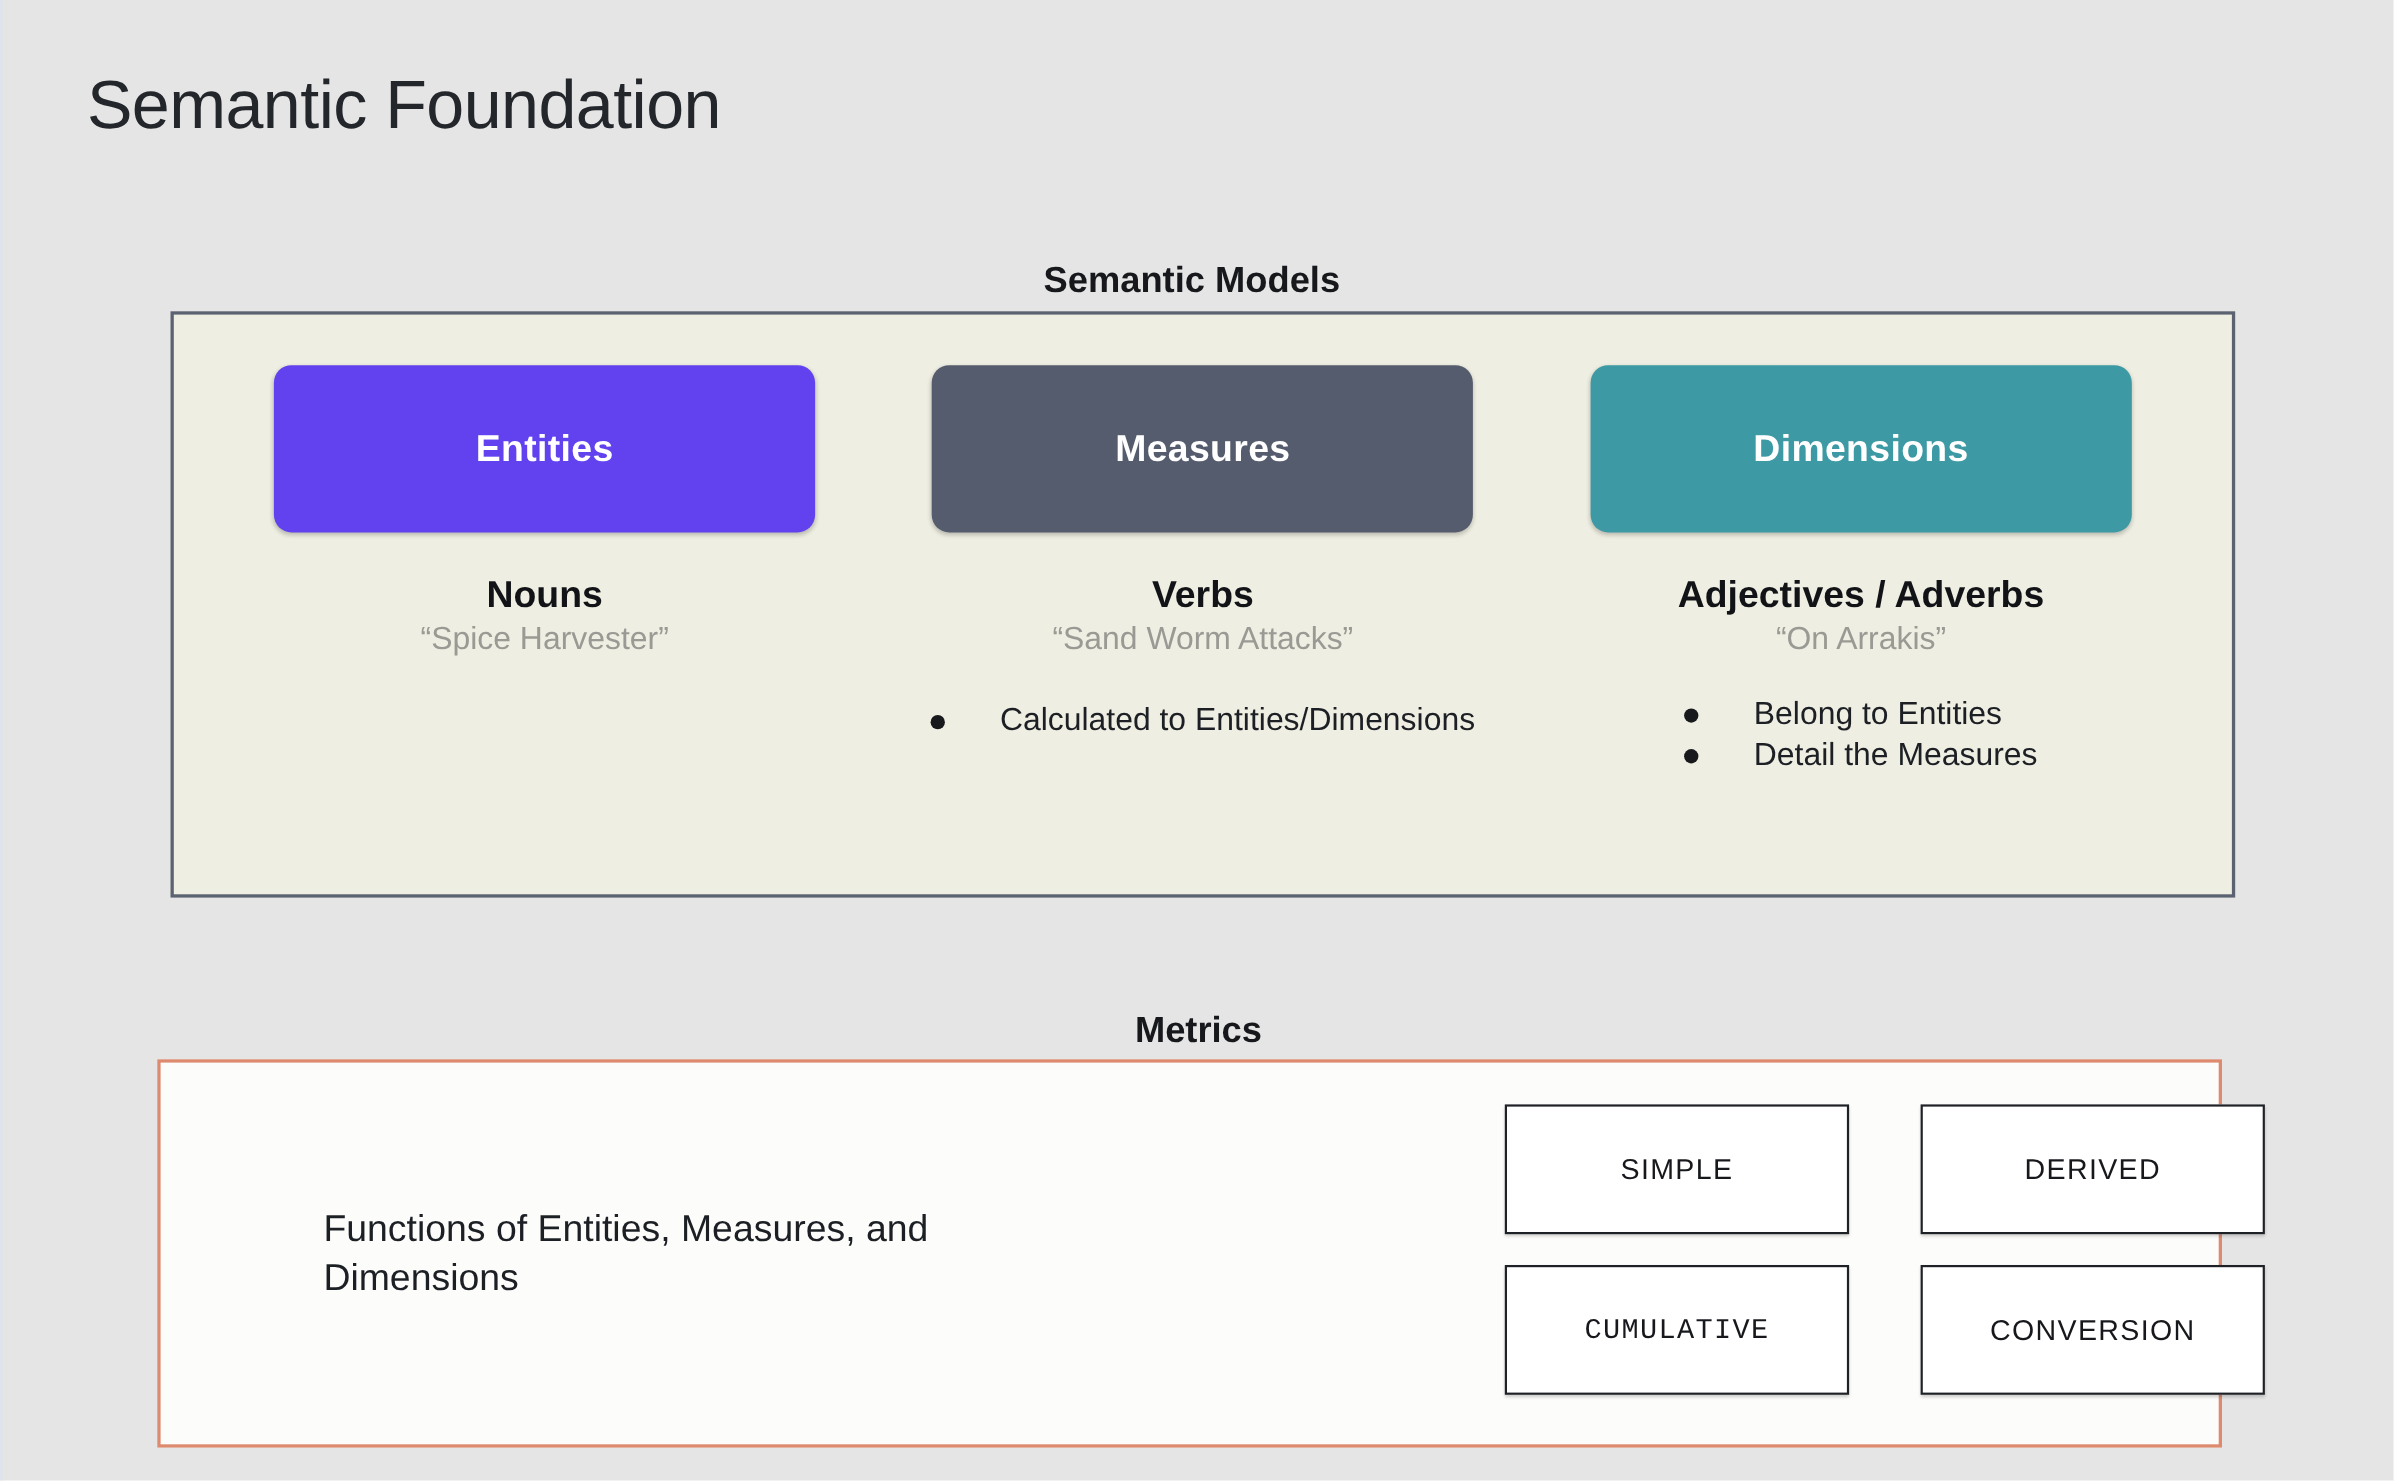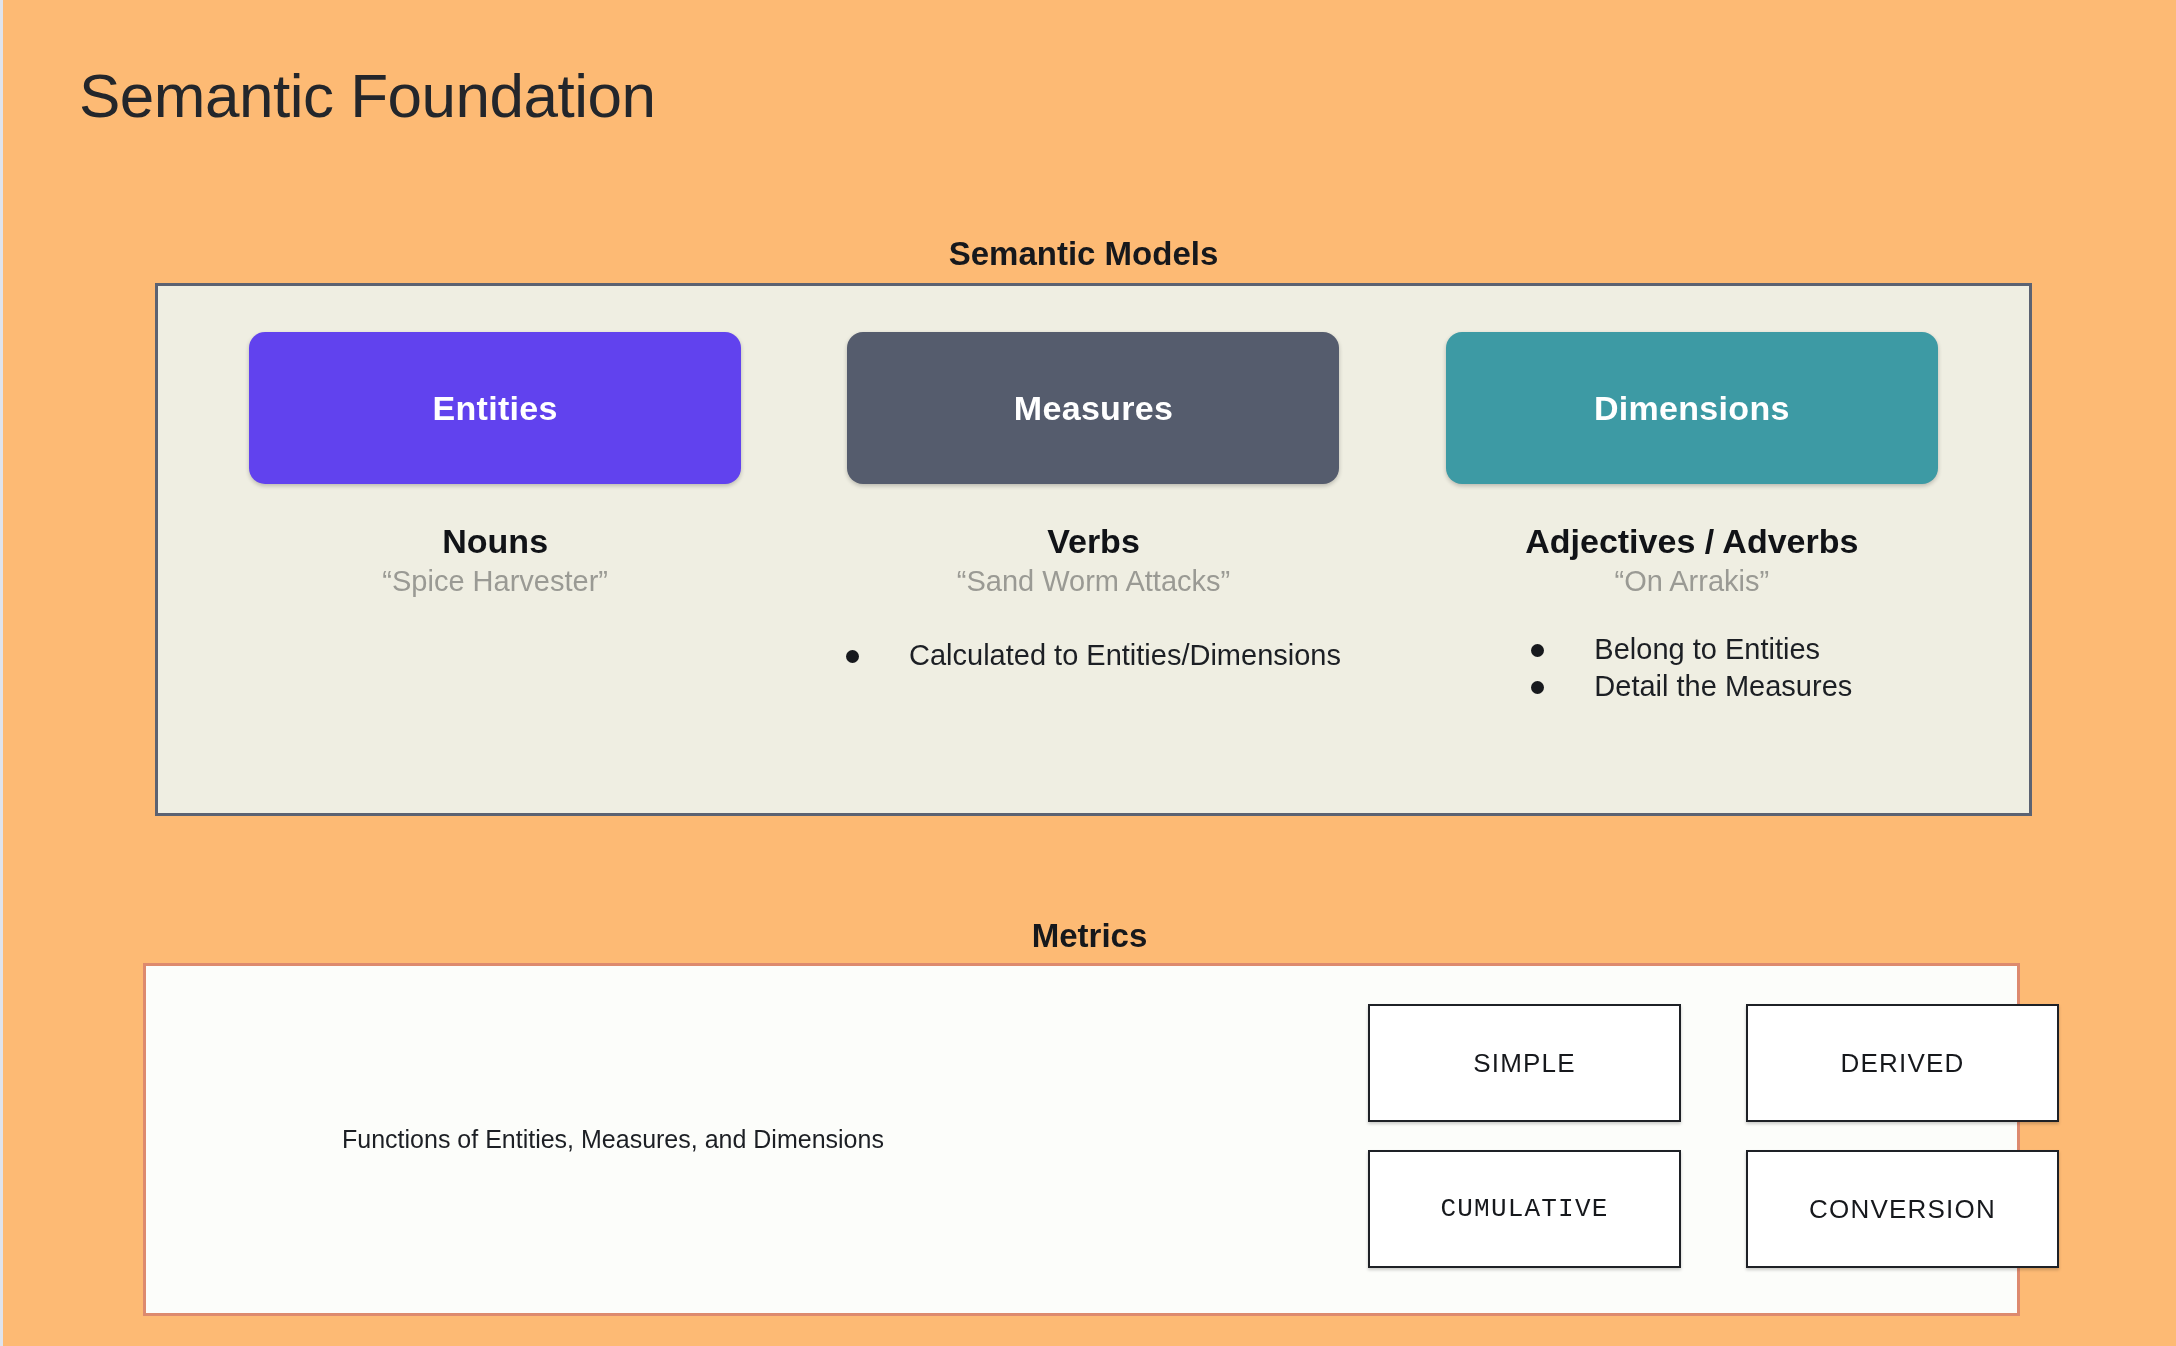--- a/index.html
+++ b/index.html
@@ -10,21 +10,21 @@
     height: 1346px;
     background: #fbfcf9;
     font-family: "Liberation Sans", "DejaVu Sans", sans-serif;
     overflow: hidden;
   }
 
   .slide {
     position: relative;
     width: 2176px;
     height: 1346px;
-    background: #fdba74;
+    background: #e5e5e5;
     border-left: 3px solid #dfe3ec;
   }
 
   
   .slide-title {
     position: absolute;
     left: 76px;
     top: 62px;
     font-size: 62px;
     font-weight: 400;
@@ -148,25 +148,24 @@
     border: 3px solid #dd8a6e;
     display: flex;
     align-items: center;
   }
 
   .metrics-caption {
     position: absolute;
     left: 148px;
     top: 50%;
     transform: translateY(-50%);
-    font-size: 25px;
+    font-size: 34px;
     color: #1c1f24;
     line-height: 1.33;
     max-width: 720px;
-    margin-left: 48px;
   }
 
   .metrics-grid {
     position: absolute;
     left: 1222px;
     top: 38px;
     display: grid;
     grid-template-columns: 313px 65px 313px;
     grid-template-rows: 118px 28px 118px;
   }

